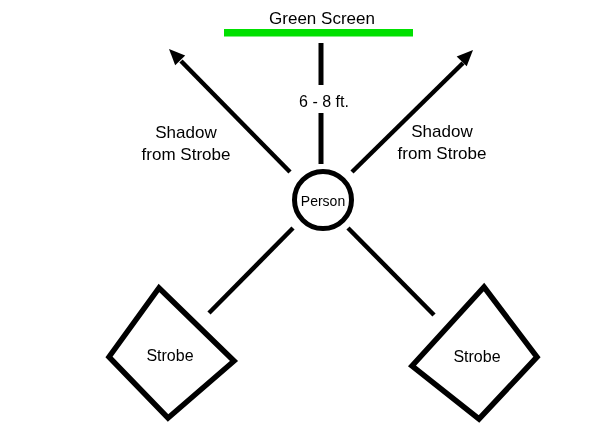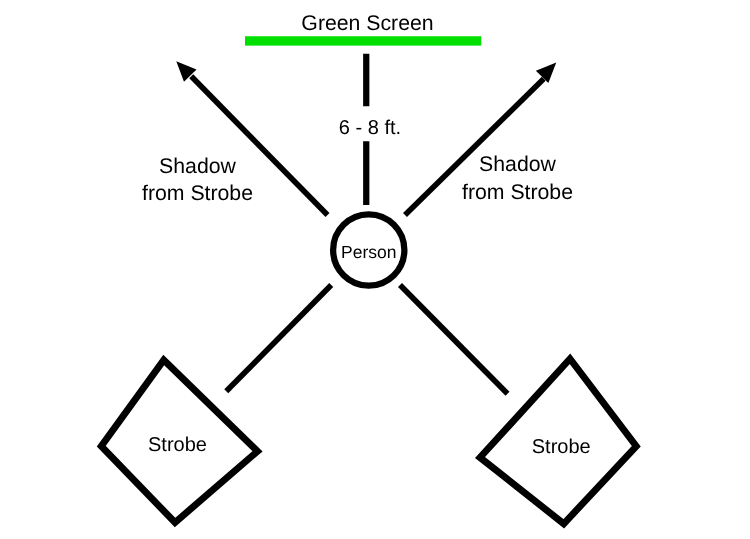--- a/index.html
+++ b/index.html
@@ -7,20 +7,21 @@
     padding: 0;
     background: #ffffff;
   }
   .stage {
     position: relative;
     width: 521px;
     height: 431px;
     background: #ffffff;
     font-family: "Liberation Sans", "DejaVu Sans", sans-serif;
     overflow: hidden;
+    padding-left: 28px;
   }
   svg text {
     font-family: "Liberation Sans", "DejaVu Sans", sans-serif;
     fill: #000000;
   }
   .title-text    { font-size: 17px; }
   .label-text    { font-size: 17px; }
   .small-text    { font-size: 16px; }
   .person-text   { font-size: 14px; }
   .strobe-text   { font-size: 16px; }

